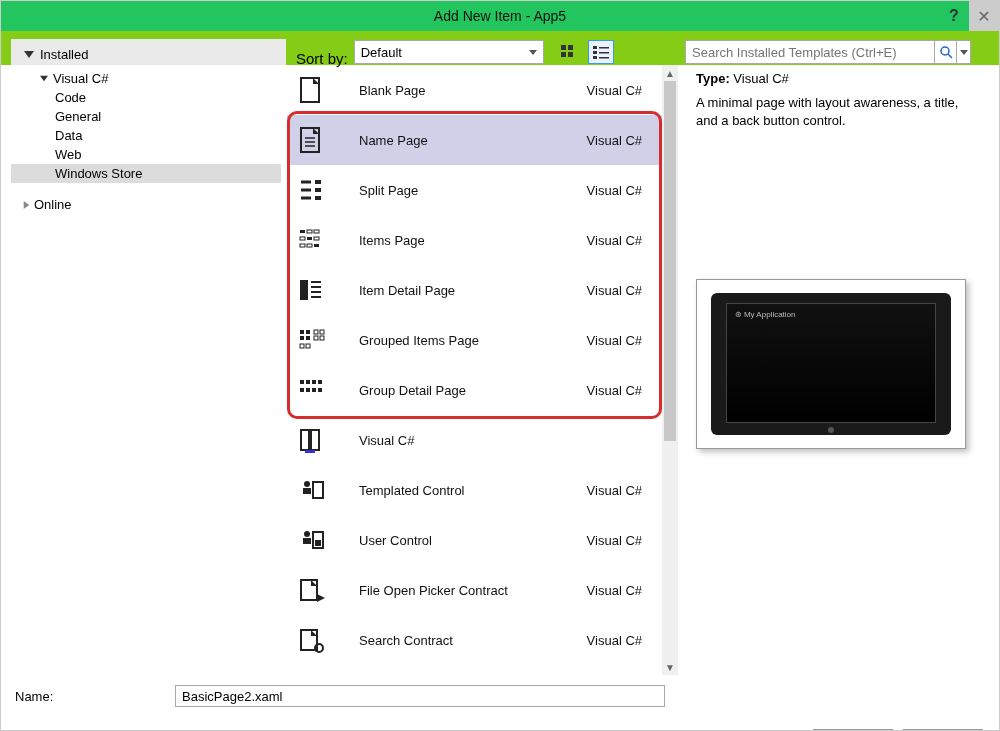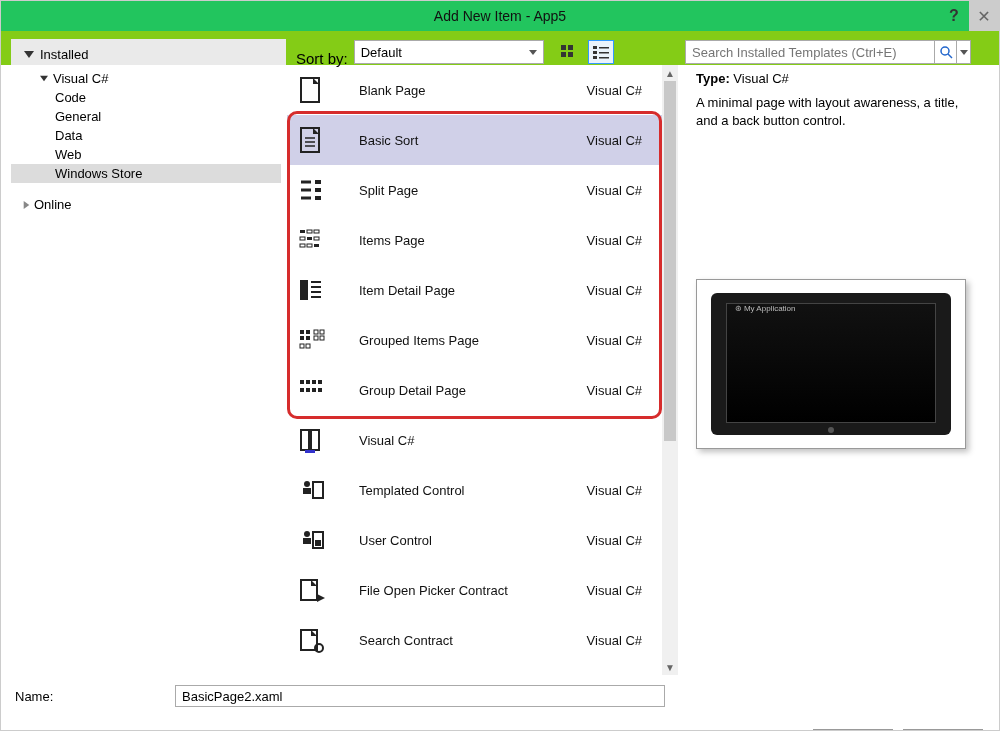--- a/index.html
+++ b/index.html
@@ -51,21 +51,21 @@
 
   .highlight-box { position:absolute; border:3px solid #d62c2c; border-radius:10px; pointer-events:none; left:0px; top:72px; width:358px; height:294px; }
 
   
   .details { width:305px; padding:6px 8px 0 12px; font-size:13px; }
   .details .type-label { font-weight:bold; }
   .details .desc { margin-top:8px; line-height:1.35; }
   .preview { margin-top:150px; width:270px; height:170px; border:1px solid #999; box-shadow:3px 3px 6px rgba(0,0,0,.25); background:#fff; display:flex; flex-direction:column; align-items:center; justify-content:center; padding:8px; }
   .tablet { width:240px; height:142px; background:#1a1a1a; border-radius:6px; position:relative; padding:8px; }
   .tablet-screen { width:210px; height:120px; margin:2px auto 0; background:linear-gradient(180deg,#111 0%, #000 100%); border:1px solid #444; position:relative; }
-  .tablet-screen .app-label { position:absolute; top:0; left:8px; font-size:8px; color:#bbb; }
+  .tablet-screen .app-label { position:absolute; top:6px; left:8px; font-size:8px; color:#bbb; }
   .tablet-btn { position:absolute; bottom:2px; left:50%; transform:translateX(-50%); width:6px; height:6px; border-radius:50%; background:#555; }
 
   
   .bottom { padding:4px 14px 0 14px; }
   .name-row { display:flex; align-items:center; gap:10px; padding:6px 0; }
   .name-row label { font-size:13px; width:150px; }
   .name-row input { width:490px; height:22px; border:1px solid #aaa; padding:0 6px; font-size:13px; }
   .btn-row { display:flex; justify-content:flex-end; gap:10px; padding:16px 2px 0 0; }
   .btn { width:80px; height:24px; border:1px solid #999; background:#eaeaea; font-size:13px; display:flex; align-items:center; justify-content:center; }
 
@@ -175,21 +175,21 @@
         <div class="list-item selected">
           <div class="icon-box">
             <svg width="28" height="28">
               <rect x="4" y="2" width="18" height="24" fill="none" stroke="#222" stroke-width="2"></rect>
               <polygon points="16,2 22,8 16,8" fill="#222"></polygon>
               <line x1="8" y1="12" x2="18" y2="12" stroke="#222" stroke-width="1.5"></line>
               <line x1="8" y1="16" x2="18" y2="16" stroke="#222" stroke-width="1.5"></line>
               <line x1="8" y1="20" x2="18" y2="20" stroke="#222" stroke-width="1.5"></line>
             </svg>
           </div>
-          <div class="item-name">Basic Sort</div>
+          <div class="item-name">Name Page</div>
           <div class="item-lang">Visual C#</div>
         </div>
         <div class="list-item">
           <div class="icon-box">
             <svg width="28" height="28">
               <line x1="4" y1="6" x2="14" y2="6" stroke="#222" stroke-width="3"></line>
               <rect x="18" y="4" width="6" height="4" fill="#222"></rect>
               <line x1="4" y1="14" x2="14" y2="14" stroke="#222" stroke-width="3"></line>
               <rect x="18" y="12" width="6" height="4" fill="#222"></rect>
               <line x1="4" y1="22" x2="14" y2="22" stroke="#222" stroke-width="3"></line>

